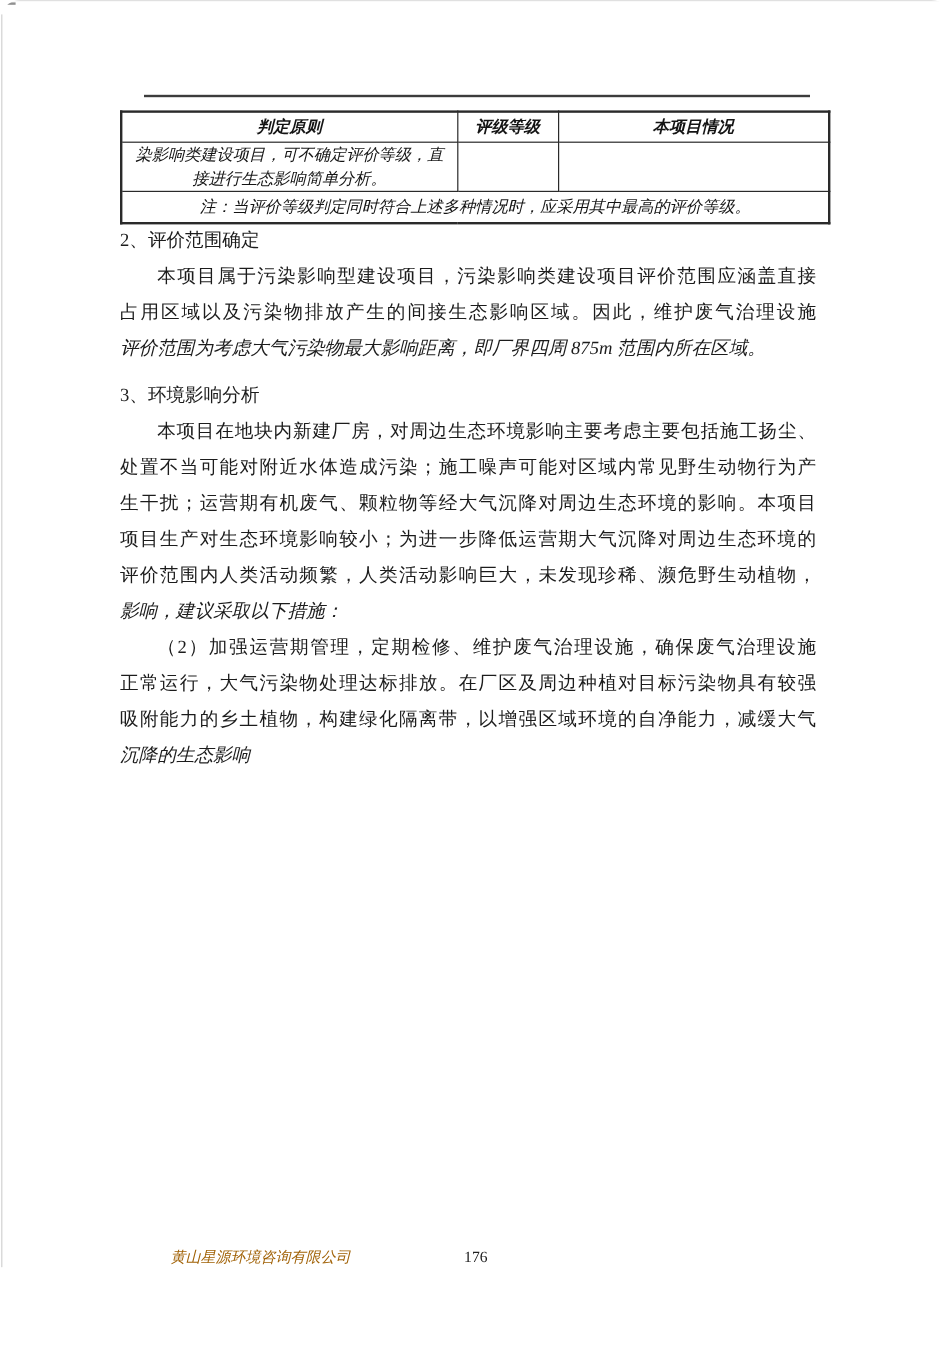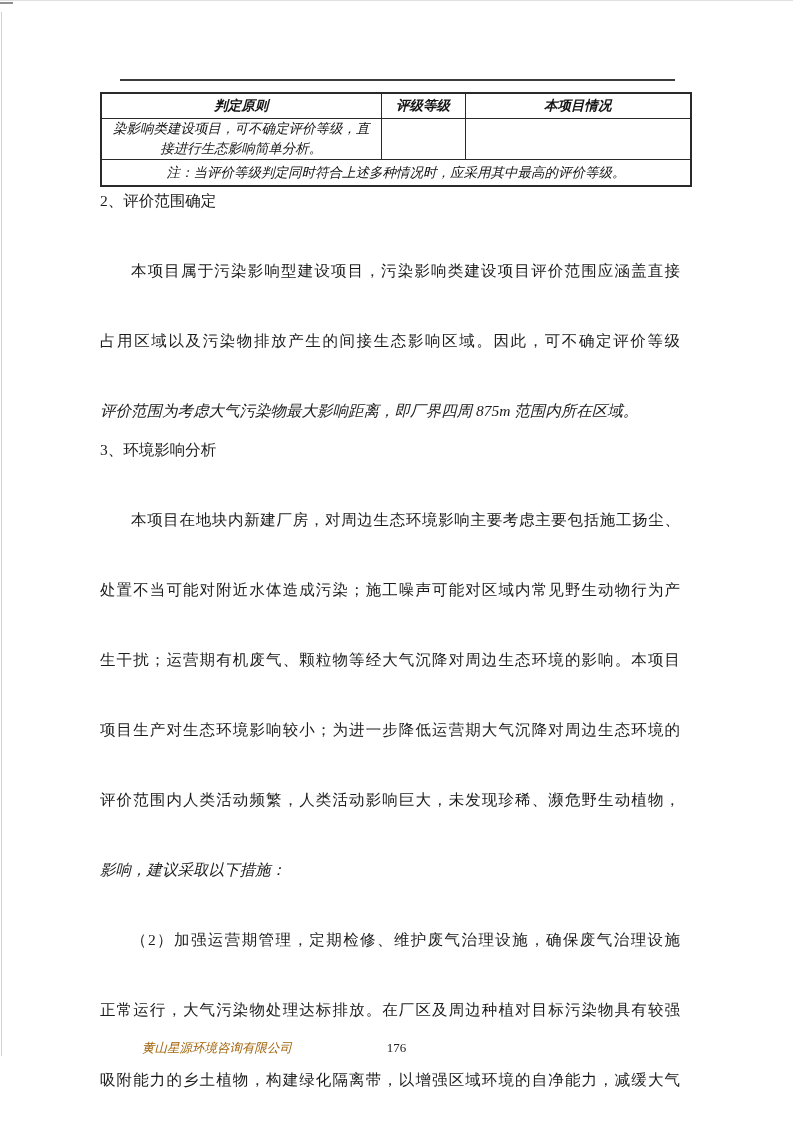--- a/index.html
+++ b/index.html
@@ -3,20 +3,21 @@
 <meta charset="utf-8">
 <style>
   html,body{margin:0;padding:0;background:#ffffff;}
   .page{
     position:relative;
     width:793px;height:1122px;
     background:#ffffff;
     font-family:"Liberation Serif", serif;
     color:#1c1c1c;
     overflow:hidden;
+    border-radius:17px;
   }
   
   .scan-top-edge{position:absolute;left:0;top:0;width:793px;height:1px;background:#e0e0e0;}
   .scan-top-tick{position:absolute;left:0;top:2px;width:13px;height:2px;background:#909090;}
   .scan-left-edge{position:absolute;left:1px;top:12px;width:1px;height:1044px;background:#d2d2d2;}
   
   .header-rule{position:absolute;left:120px;top:79px;width:555px;height:2px;background:#3c3c3c;}
   
   .grade-table{
     position:absolute;left:100px;top:92px;width:590px;
@@ -43,21 +44,20 @@
   .sec-heading{
     font-weight:normal;font-size:15.5px;line-height:30px;margin:9px 0 0 0;
   }
   .sec-heading.first{margin-top:0;}
   .para{margin:0;}
   .line{
     line-height:30px;
     text-align:justify;text-align-last:justify;
     text-justify:inter-character;
     white-space:nowrap;
-    margin-top:40px;
   }
   .line.last{text-align-last:left;font-style:italic;}
   .line.indent{text-indent:31px;}
   
   .footer-company{
     position:absolute;left:142px;top:1040px;
     font-size:12.5px;font-style:italic;color:#a16207;line-height:16px;
   }
   .footer-pagenum{
     position:absolute;left:0;top:1040px;width:793px;
@@ -99,21 +99,21 @@
         <td colspan="3">注：当评价等级判定同时符合上述多种情况时，应采用其中最高的评价等级。</td>
       </tr>
     </tbody>
   </table>
 
   <div class="content">
 
     <div class="sec-heading first">2、评价范围确定</div>
     <div class="para">
       <div class="line indent">本项目属于污染影响型建设项目，污染影响类建设项目评价范围应涵盖直接</div>
-      <div class="line">占用区域以及污染物排放产生的间接生态影响区域。因此，可不确定评价等级</div>
+      <div class="line">占用区域以及污染物排放产生的间接生态影响区域。因此，维护废气治理设施</div>
       <div class="line last">评价范围为考虑大气污染物最大影响距离，即厂界四周 875m 范围内所在区域。</div>
     </div>
 
     <div class="sec-heading">3、环境影响分析</div>
     <div class="para">
       <div class="line indent">本项目在地块内新建厂房，对周边生态环境影响主要考虑主要包括施工扬尘、</div>
       <div class="line">处置不当可能对附近水体造成污染；施工噪声可能对区域内常见野生动物行为产</div>
       <div class="line">生干扰；运营期有机废气、颗粒物等经大气沉降对周边生态环境的影响。本项目</div>
       <div class="line">项目生产对生态环境影响较小；为进一步降低运营期大气沉降对周边生态环境的</div>
       <div class="line">评价范围内人类活动频繁，人类活动影响巨大，未发现珍稀、濒危野生动植物，</div>

